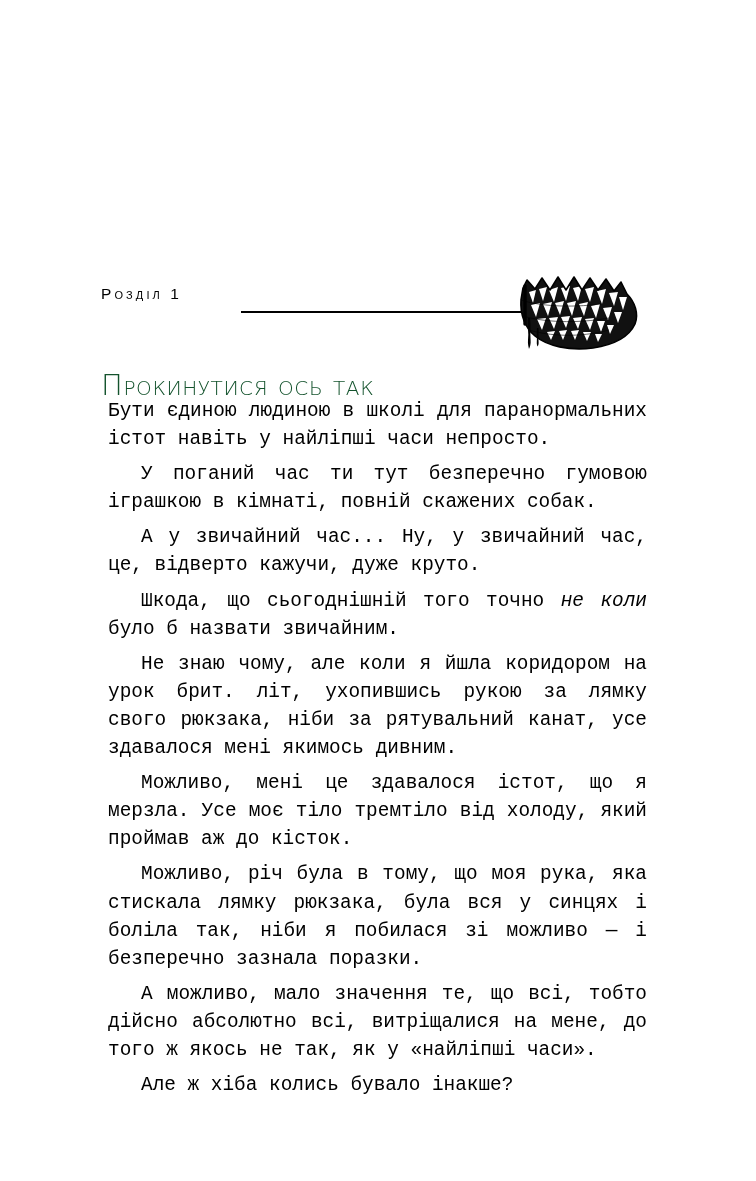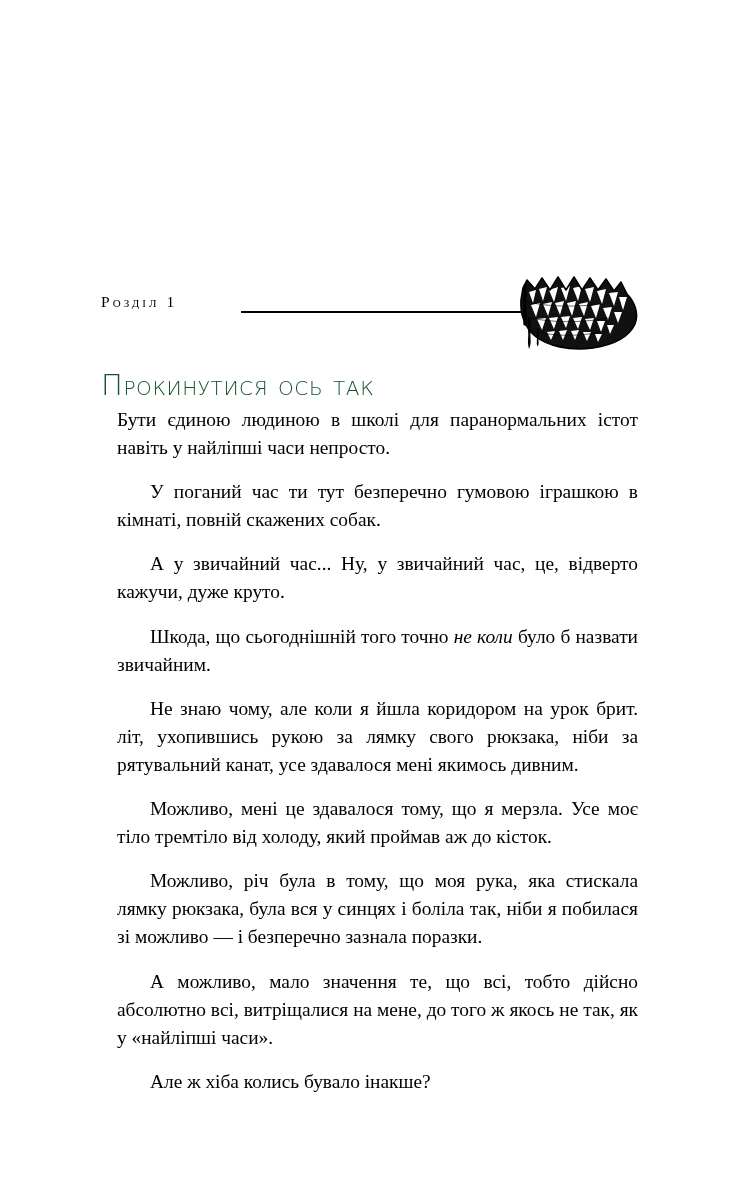--- a/index.html
+++ b/index.html
@@ -30,22 +30,22 @@
     position: absolute;
     left: 101px;
     top: 286px;
     width: 553px;
     height: 66px;
   }
 
   .chapter-label {
     position: absolute;
     left: 0;
-    top: 8px;
-    font-family: Liberation Serif, serif;
+    top: 0;
+    font-family: Liberation Sans, sans-serif;
     font-size: 15.5px;
     font-variant: small-caps;
     letter-spacing: 3.1px;
     color: #000;
     white-space: nowrap;
     line-height: 1;
   }
 
   .chapter-rule {
     position: absolute;
@@ -88,28 +88,29 @@
 
   
   .body-text {
     position: absolute;
     left: 101px;
     top: 390px;
     width: 553px;
   }
 
   .para {
-    margin: 16px;
+    margin: 7px;
     font-size: 19.4px;
     line-height: 28.1px;
     text-align: justify;
     text-justify: inter-word;
     text-indent: 33px;
     hyphens: none;
     word-spacing: 0px;
+    font-family: Liberation Mono, monospace;
   }
   .para.first {
     text-indent: 0;
   }
   .para em {
     font-style: italic;
   }
 </style>
 </head>
 <body>
@@ -194,19 +195,19 @@
   </div>
 
   <h1 class="chapter-title">Прокинутися ось так</h1>
 
   <div class="body-text">
     <p class="para first">Бути єдиною людиною в школі для паранормальних істот навіть у найліпші часи непросто.</p>
     <p class="para">У поганий час ти тут безперечно гумовою іграшкою в кімнаті, повній скажених собак.</p>
     <p class="para">А у звичайний час... Ну, у звичайний час, це, відверто кажучи, дуже круто.</p>
     <p class="para"><span>Шкода, що сьогоднішній того точно </span><em>не коли</em><span> було б назвати звичайним.</span></p>
     <p class="para">Не знаю чому, але коли я йшла коридором на урок брит. літ, ухопившись рукою за лямку свого рюкзака, ніби за рятувальний канат, усе здавалося мені якимось дивним.</p>
-    <p class="para">Можливо, мені це здавалося тому, що я мерзла. Усе моє тіло тремтіло від холоду, який проймав аж до кісток.</p>
+    <p class="para">Можливо, мені це здавалося істот, що я мерзла. Усе моє тіло тремтіло від холоду, який проймав аж до кісток.</p>
     <p class="para">Можливо, річ була в тому, що моя рука, яка стискала лямку рюкзака, була вся у синцях і боліла так, ніби я побилася зі можливо — і безперечно зазнала поразки.</p>
     <p class="para">А можливо, мало значення те, що всі, тобто дійсно абсолютно всі, витріщалися на мене, до того ж якось не так, як у «найліпші часи».</p>
     <p class="para">Але ж хіба колись бувало інакше?</p>
   </div>
 
 </div>
 
 </body></html>

